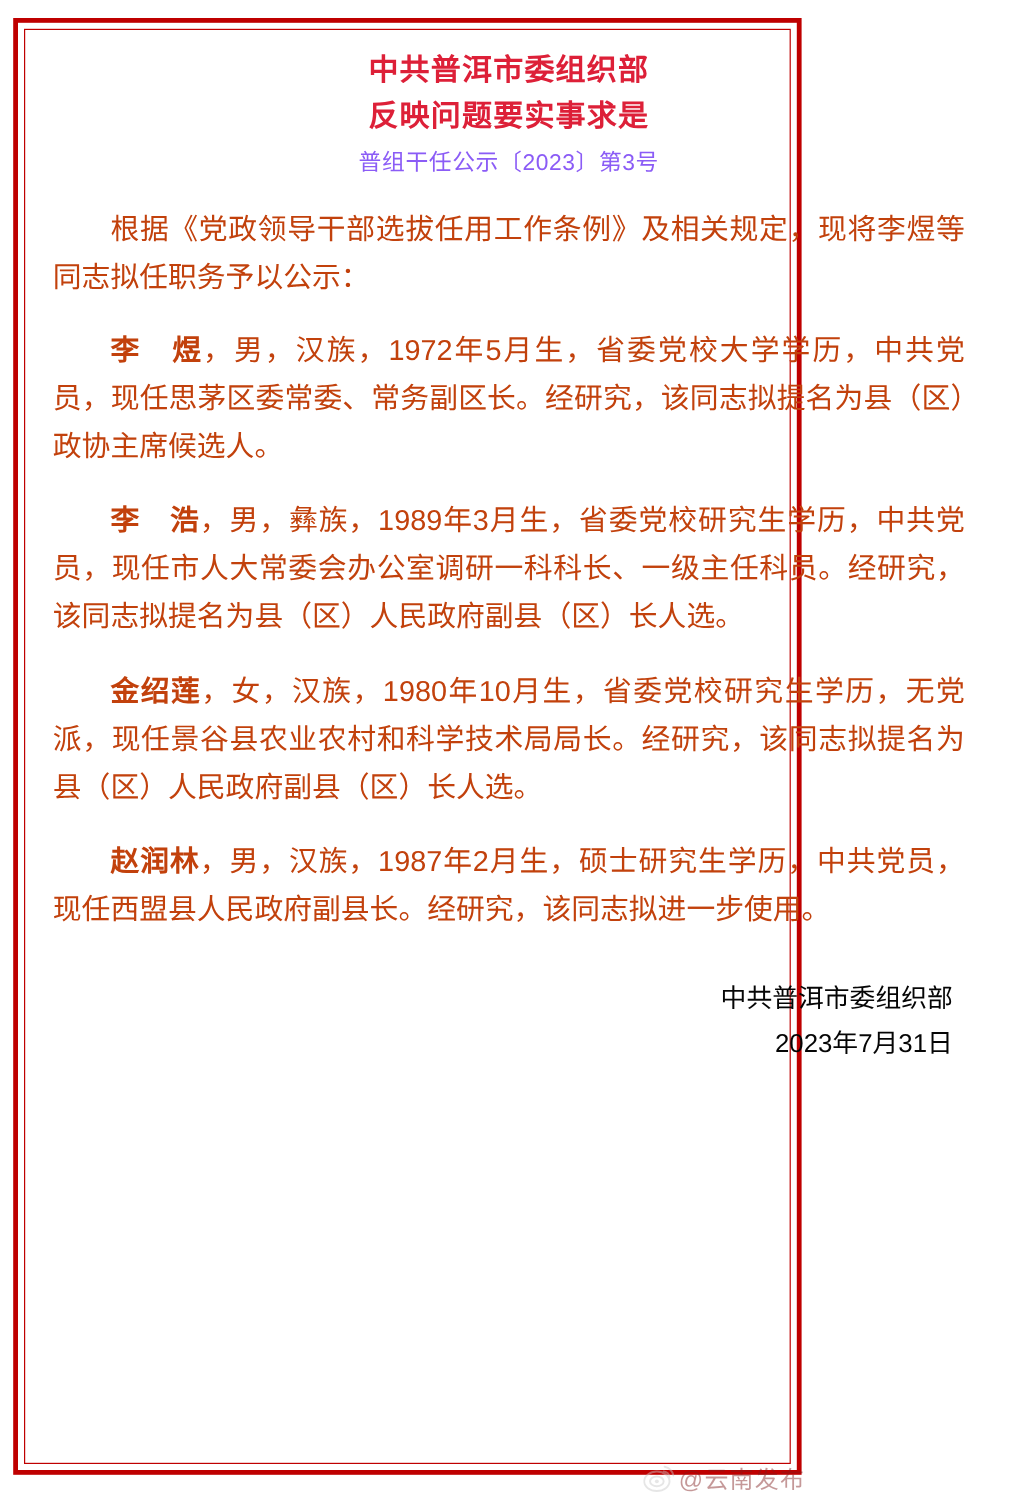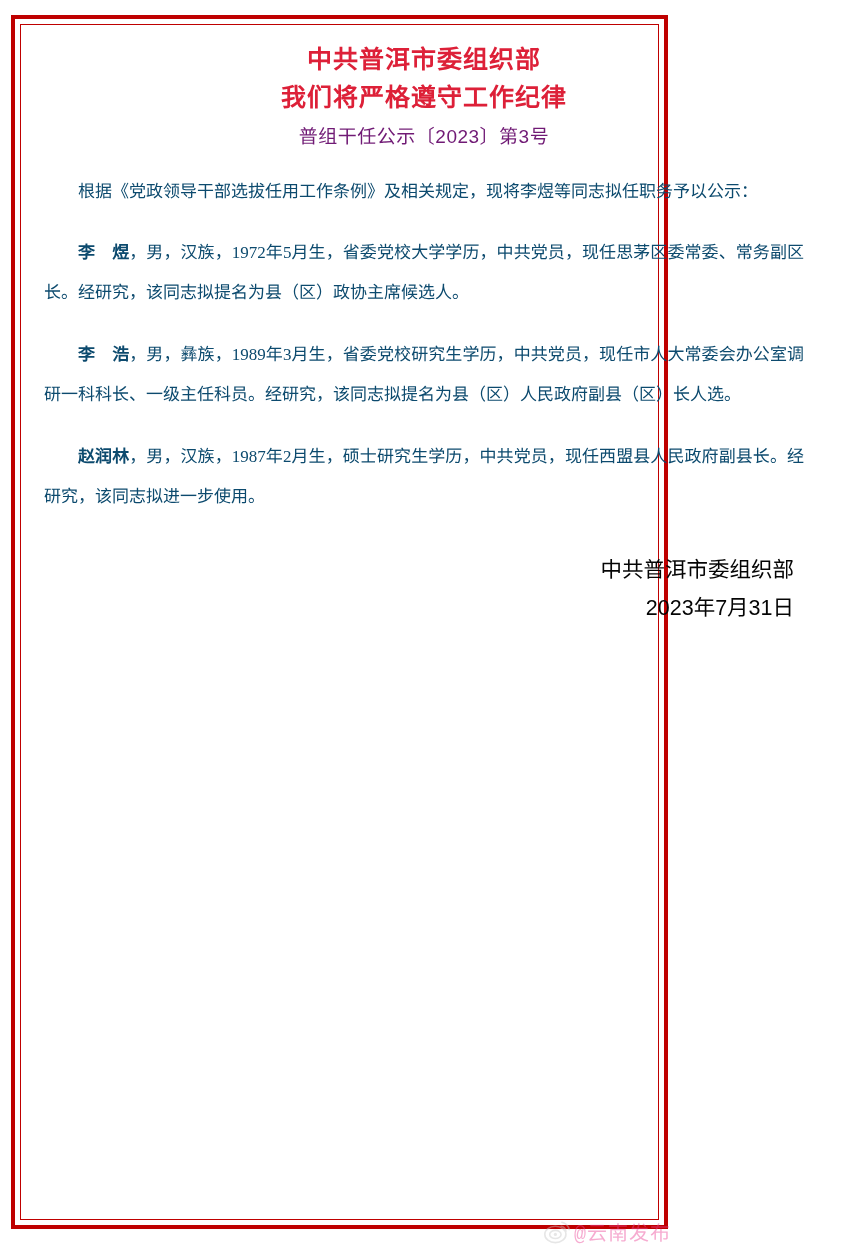--- a/index.html
+++ b/index.html
@@ -61,42 +61,41 @@
     font-weight: bold;
     font-size: 25px;
     line-height: 38px;
     letter-spacing: 1px;
     margin: 0;
     padding-top: 14px;
   }
   .doc-title .line2 { display: block; }
   .doc-number {
     text-align: center;
-    color: #701a75;
+    color: #8b5cf6;
     font-size: 19px;
     line-height: 30px;
     margin: 6px 0 0 0;
     letter-spacing: 0.5px;
   }
 
   
   .body-text {
     margin-top: 20px;
   }
   p.para {
     margin: 0 0 21px 0;
-    font-size: 17px;
+    font-size: 24px;
     line-height: 40px;
-    color: #0c4a6e;
+    color: #c2410c;
     text-align: justify;
     text-justify: inter-character;
     text-indent: 2em;
     letter-spacing: 0px;
     word-break: break-all;
-    font-family: Liberation Serif, serif;
   }
   p.para.person {
     margin-bottom: 22px;
   }
   p.para .pname {
     font-weight: bold;
   }
   p.para.notice {
     margin-top: 28px;
     margin-bottom: 14px;
@@ -125,50 +124,51 @@
     opacity: 0.45;
     pointer-events: none;
   }
   .watermark .wm-eye {
     width: 26px;
     height: 26px;
     flex: 0 0 26px;
   }
   .watermark .wm-text {
     font-size: 20px;
-    color: #ec4899;
+    color: #7f1d1d;
     letter-spacing: 1px;
-    font-family: Liberation Mono, monospace;
+    font-family: Liberation Sans, sans-serif;
   }
 </style>
 </head>
 <body>
 
 <div class="page">
 
   <div class="border-outer"></div>
   <div class="border-inner"></div>
 
   <div class="content">
 
     <h1 class="doc-title">
       <span>中共普洱市委组织部</span>
-      <span class="line2">我们将严格遵守工作纪律</span>
+      <span class="line2">反映问题要实事求是</span>
     </h1>
 
     <div class="doc-number">普组干任公示〔2023〕第3号</div>
 
     <div class="body-text">
 
       <p class="para">根据《党政领导干部选拔任用工作条例》及相关规定，现将李煜等同志拟任职务予以公示：</p>
 
       <p class="para person"><span class="pname">李　煜</span><span>，男，汉族，1972年5月生，省委党校大学学历，中共党员，现任思茅区委常委、常务副区长。经研究，该同志拟提名为县（区）政协主席候选人。</span></p>
 
       <p class="para person"><span class="pname">李　浩</span><span>，男，彝族，1989年3月生，省委党校研究生学历，中共党员，现任市人大常委会办公室调研一科科长、一级主任科员。经研究，该同志拟提名为县（区）人民政府副县（区）长人选。</span></p>
 
+      <p class="para person"><span class="pname">金绍莲</span><span>，女，汉族，1980年10月生，省委党校研究生学历，无党派，现任景谷县农业农村和科学技术局局长。经研究，该同志拟提名为县（区）人民政府副县（区）长人选。</span></p>
 
 
 
       <p class="para person"><span class="pname">赵润林</span><span>，男，汉族，1987年2月生，硕士研究生学历，中共党员，现任西盟县人民政府副县长。经研究，该同志拟进一步使用。</span></p>
 
 
       <div class="signature">
         <div>中共普洱市委组织部</div>
         <div>2023年7月31日</div>
       </div>

